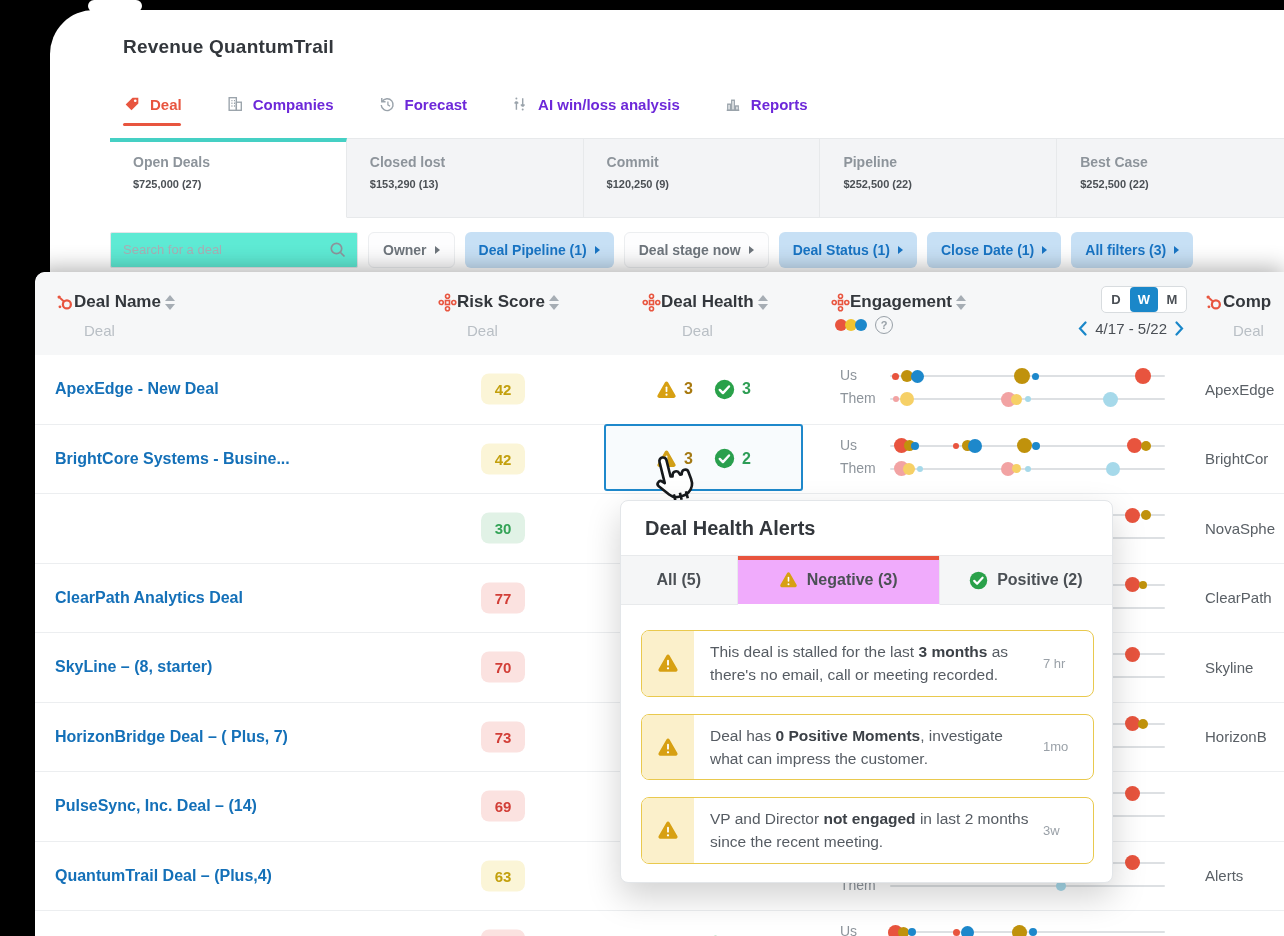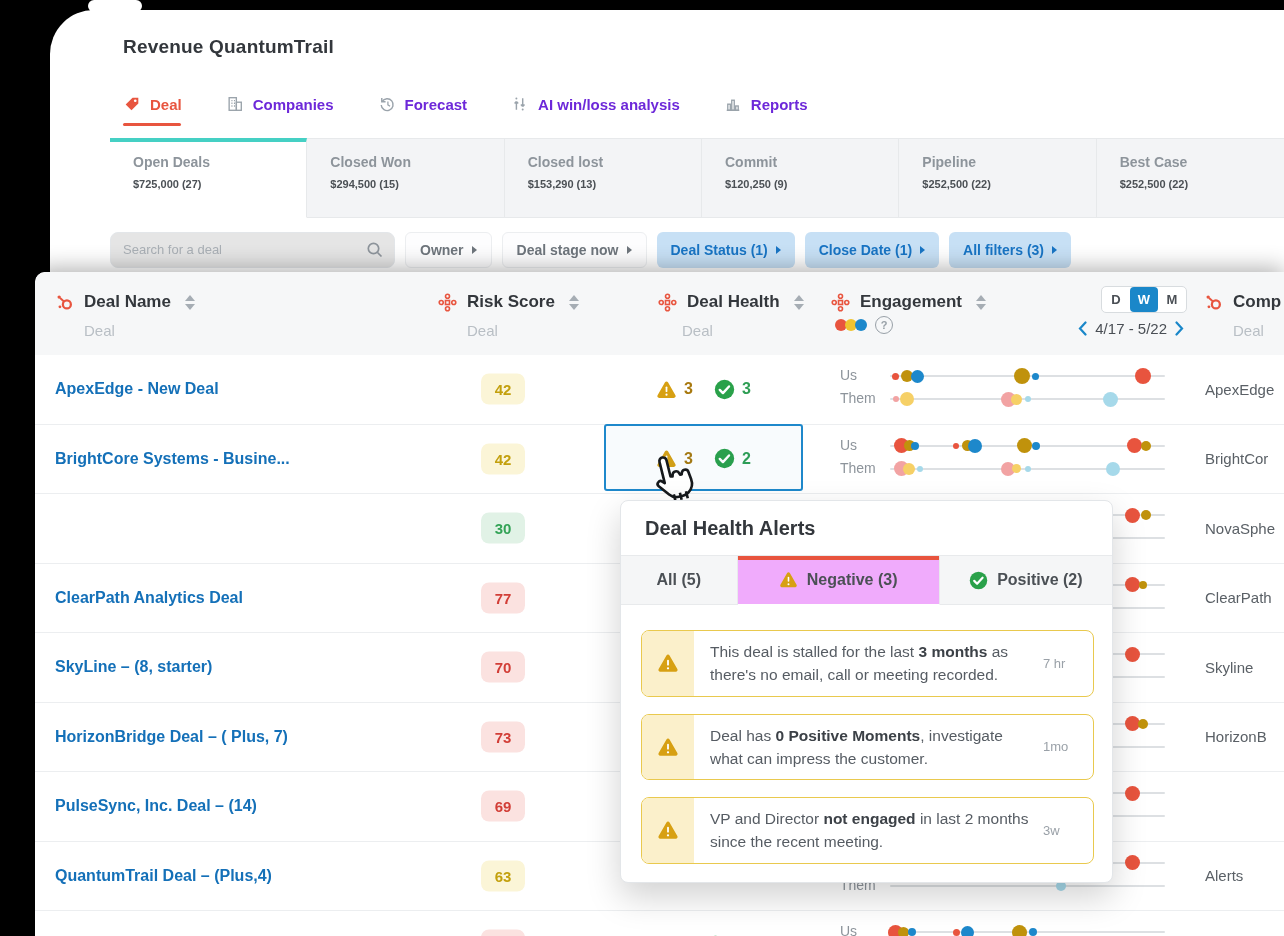--- a/index.html
+++ b/index.html
@@ -15,37 +15,37 @@
   .nav-item{display:flex;gap:9px;align-items:center;font-size:15px;color:#6d28d9;font-weight:700;cursor:pointer;}
   .nav-item.active{color:#e8553f;font-weight:700;}
   .nav-underline{position:absolute;left:73px;top:113px;width:58px;height:3px;background:#e8553f;border-radius:2px;}
   .cards{position:absolute;left:60px;top:128px;right:0;height:80px;display:flex;}
   .card{flex:1;background:#f3f4f6;border-right:1px solid #e7e9eb;border-top:1px solid #e7e9eb;
         border-bottom:1px solid #e7e9eb;padding:15px 0 0 23px;box-sizing:border-box;cursor:pointer;}
   .card.active{background:#fff;border-top:4px solid #45d0c4;border-bottom-color:transparent;padding-top:12px;}
   .card-label{font-size:14px;color:#8d949b;font-weight:600;margin-bottom:8px;}
   .card-value{font-size:11px;color:#4b5055;font-weight:700;}
   .filterbar{position:absolute;left:60px;top:222px;display:flex;gap:10px;align-items:center;}
-  .search{width:285px;height:36px;background:#e5e5e5;border:1px solid #e3e6e9;border-radius:8px;position:relative;box-sizing:border-box;}
+  .search{width:248px;height:36px;background:#5eead4;border:1px solid #e3e6e9;border-radius:2px;position:relative;box-sizing:border-box;}
   .search input{border:none;outline:none;background:transparent;width:235px;height:32px;padding:0 0 0 12px;
                 font-size:13px;color:#6b7177;font-family:"Liberation Sans",sans-serif;}
   .search input::placeholder{color:#a9afb5;}
   .search .mag{position:absolute;right:10px;top:8px;}
   .chip{height:36px;display:flex;align-items:center;gap:8px;padding:0 14px;border-radius:6px;
         font-size:14px;box-sizing:border-box;cursor:pointer;white-space:nowrap;}
   .chip.plain{background:#fdfdfe;color:#6e757c;border:1px solid #eceef0;font-weight:600;}
   .chip.active{background:#c7e0f5;color:#1874c4;font-weight:700;}
   .caret{width:0;height:0;border-left:5px solid currentColor;border-top:4px solid transparent;border-bottom:4px solid transparent;}
   
   .table-panel{position:absolute;left:35px;top:272px;width:1249px;height:664px;background:#fff;
                border-radius:10px 0 0 0;box-shadow:0 -4px 22px rgba(0,0,0,.3);overflow:hidden;z-index:2;}
   .vline{position:absolute;top:0;bottom:0;width:1px;background:#edeff1;}
   .thead{position:absolute;left:0;top:0;right:0;height:83px;background:#f6f7f8;border-bottom:1px solid #e5e7ea;border-radius:10px 0 0 0;}
   .th{position:absolute;top:0;height:83px;}
-  .th-top{position:absolute;top:20px;display:flex;align-items:center;gap:10px;font-size:17px;font-weight:700;color:#33373c;cursor:pointer;}
+  .th-top{position:absolute;top:20px;display:flex;align-items:center;gap:0;font-size:17px;font-weight:700;color:#33373c;cursor:pointer;}
   .th-sub{position:absolute;top:50px;font-size:15px;color:#b9bfc5;}
   .sort{display:inline-flex;flex-direction:column;gap:3px;margin-left:4px;cursor:pointer;}
   .sort i{display:block;width:0;height:0;border-left:5px solid transparent;border-right:5px solid transparent;}
   .sort .up{border-bottom:6px solid #a6adb4;}
   .sort .dn{border-top:6px solid #a6adb4;}
   .legend{position:absolute;left:30px;top:44px;display:flex;align-items:center;}
   .legend .ld{width:12px;height:12px;border-radius:50%;margin-right:-2px;}
   .qmark{width:16px;height:16px;border:1.5px solid #98a0a7;border-radius:50%;color:#98a0a7;font-size:11px;
          display:flex;align-items:center;justify-content:center;margin-left:10px;font-weight:700;cursor:pointer;}
   .dwm{position:absolute;right:3px;top:14px;display:flex;border:1px solid #d8dcdf;border-radius:5px;background:#fff;overflow:hidden;}
@@ -154,24 +154,20 @@
         <span>Reports</span>
       </div>
     </nav>
   <div class="nav-underline"></div>
   <div class="cards" id="cards">
       <div class="card active">
         <div class="card-label">Open Deals</div>
         <div class="card-value">$725,000 (27)</div>
       </div>
       <div class="card">
-        <div class="card-label">Closed Won</div>
-        <div class="card-value">$294,500 (15)</div>
-      </div>
-      <div class="card">
         <div class="card-label">Closed lost</div>
         <div class="card-value">$153,290 (13)</div>
       </div>
       <div class="card">
         <div class="card-label">Commit</div>
         <div class="card-value">$120,250 (9)</div>
       </div>
       <div class="card">
         <div class="card-label">Pipeline</div>
         <div class="card-value">$252,500 (22)</div>
@@ -189,20 +185,24 @@
           <circle cx="7.5" cy="7.5" r="5.2"></circle>
             <path d="M11.5 11.5l4 4"></path>
           </svg>
       </span>
     </div>
     <span id="chips" style="display:flex;gap:10px;">
         <span class="chip plain">
           <span>Owner</span>
           <span class="caret"></span>
         </span>
+        <span class="chip active">
+          <span>Deal Pipeline (1)</span>
+          <span class="caret"></span>
+        </span>
         <span class="chip plain">
           <span>Deal stage now</span>
           <span class="caret"></span>
         </span>
         <span class="chip active">
           <span>Deal Status (1)</span>
           <span class="caret"></span>
         </span>
         <span class="chip active">
           <span>Close Date (1)</span>
@@ -257,21 +257,21 @@
         <span>Risk Score</span>
         <span class="sort">
             <i class="up"></i>
             <i class="dn"></i>
           </span>
       </div>
       <div class="th-sub" style="left:62px">Deal</div>
     </div>
 
     <div class="th" style="left:585px;width:185px">
-      <div class="th-top" style="left:38px">
+      <div class="th-top" style="left:22px">
         <span>
           <svg width="19" height="19" viewBox="0 0 20 20" fill="none" stroke="#e8553f" stroke-width="1.7">
               <circle cx="10" cy="3.4" r="2.1"></circle>
               <circle cx="10" cy="16.6" r="2.1"></circle>
               <circle cx="3.4" cy="10" r="2.1"></circle>
               <circle cx="16.6" cy="10" r="2.1"></circle>
               <rect x="7.9" y="7.9" width="4.2" height="4.2"></rect>
             </svg>
           </span>
         <span>Deal Health</span>

